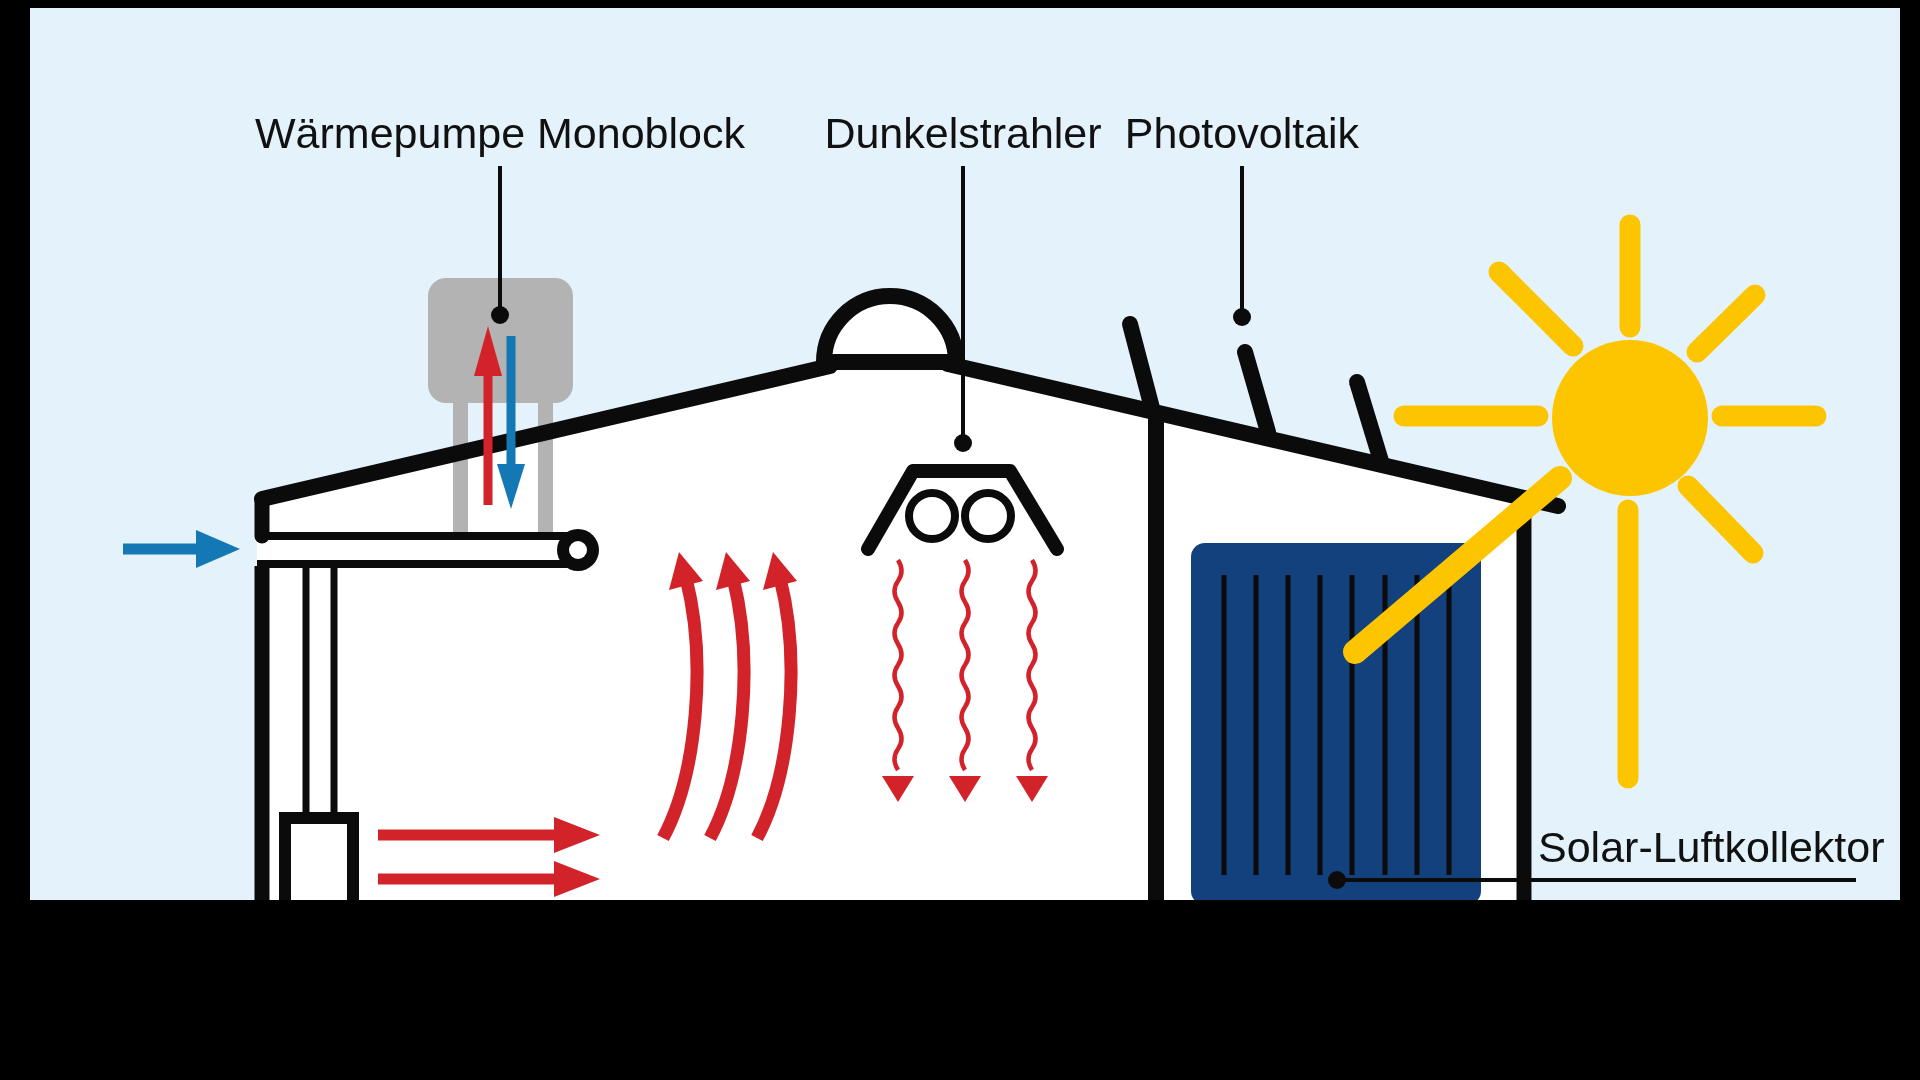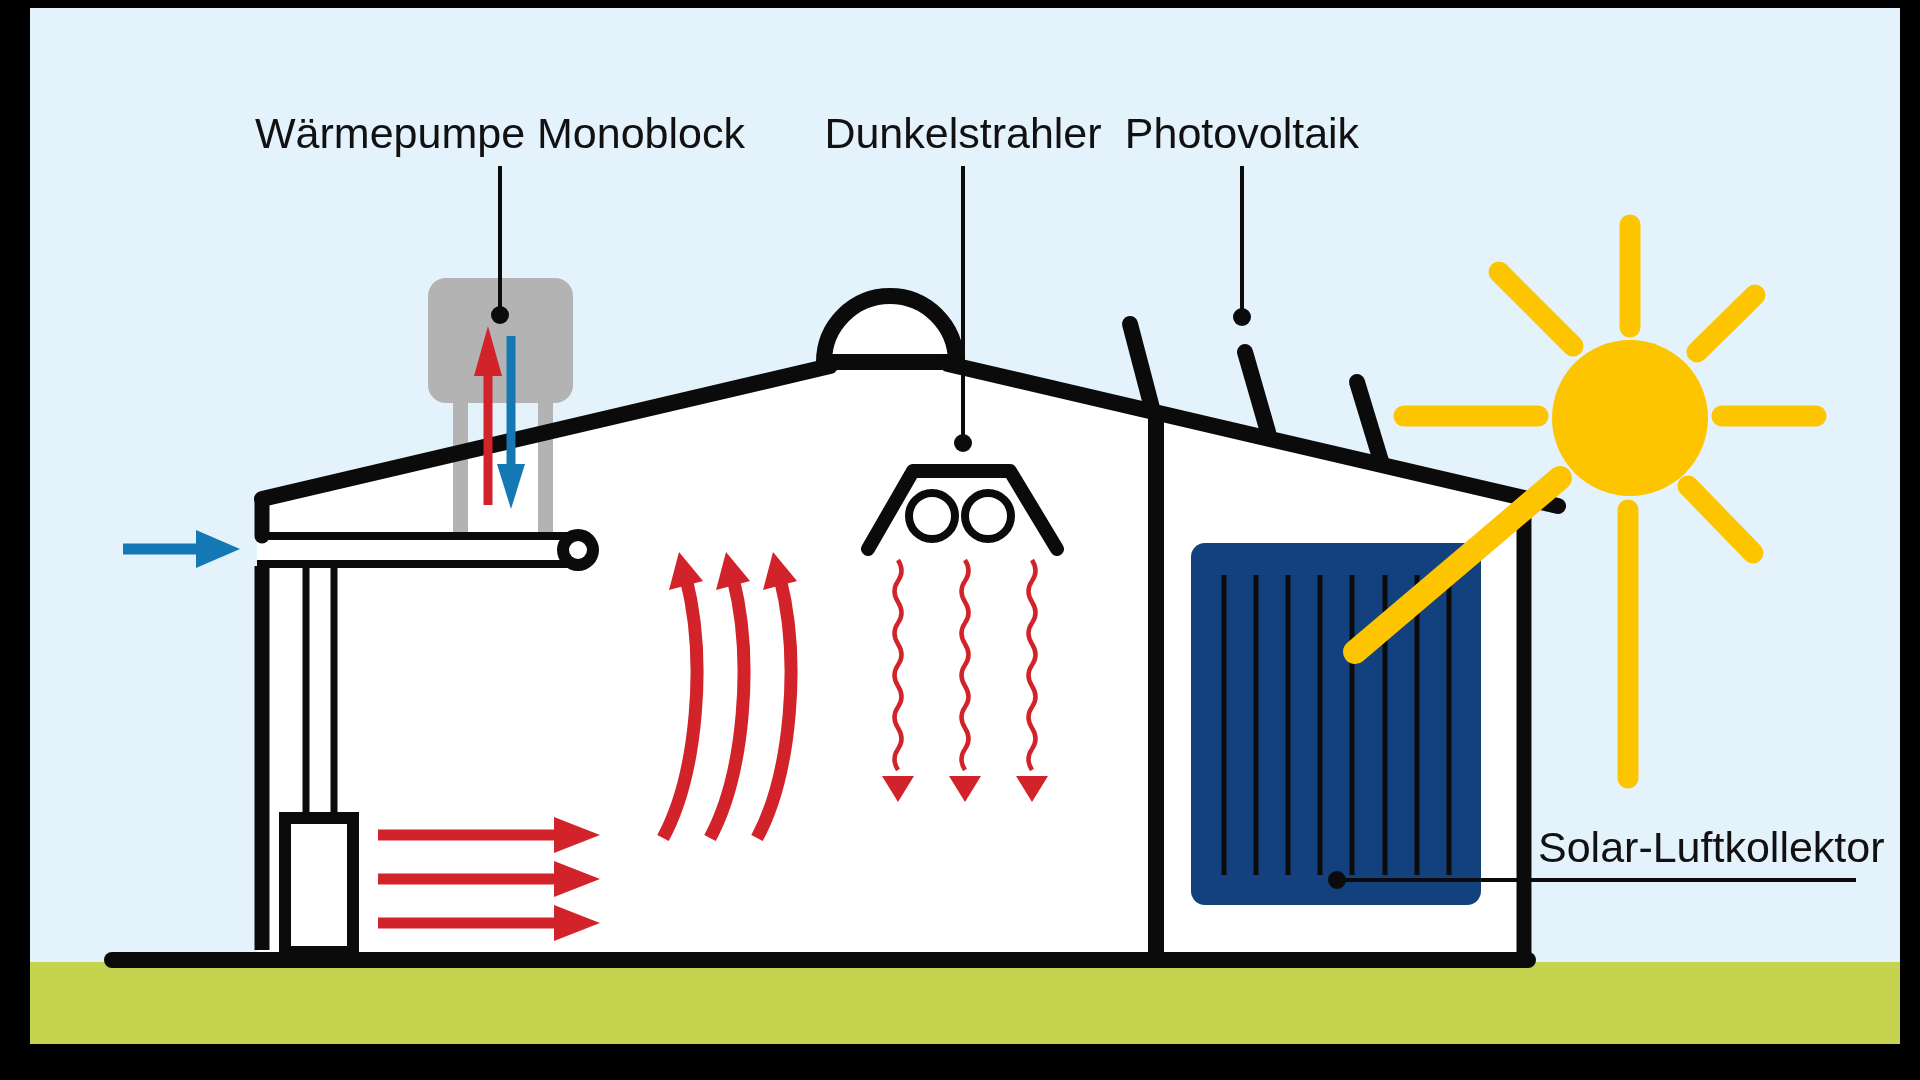--- a/index.html
+++ b/index.html
@@ -1,16 +1,16 @@
 <!DOCTYPE html>
 <html style="--color-frame_black: #000000; --color-sky: #e4f2fc; --color-ground_green: #c5d34e; --color-outline: #0b0b0b; --color-red: #d2232a; --color-blue: #1478b4; --color-collector_blue: #12417d; --color-sun_yellow: #fdc500; --color-unit_gray: #b3b3b3; --color-interior_white: #ffffff; --color-label_text: #111111;"><head>
 <meta charset="utf-8">
 <style>
   html,body{margin:0;padding:0;background:#000;}
-  .stage{position:relative;width:1920px;height:1044px;overflow:hidden;background:var(--color-frame_black,#000);
+  .stage{position:relative;width:1920px;height:900px;overflow:hidden;background:var(--color-frame_black,#000);
          font-family:"Liberation Sans", sans-serif;border-radius:20px;}
   svg{display:block}
   .label{font-family:"Liberation Sans", sans-serif;font-size:43px;fill:var(--color-label_text,#111);}
 </style>
 </head>
 <body>
 
 <div class="stage">
 <svg width="1920" height="1080" viewBox="0 0 1920 1080">
 

